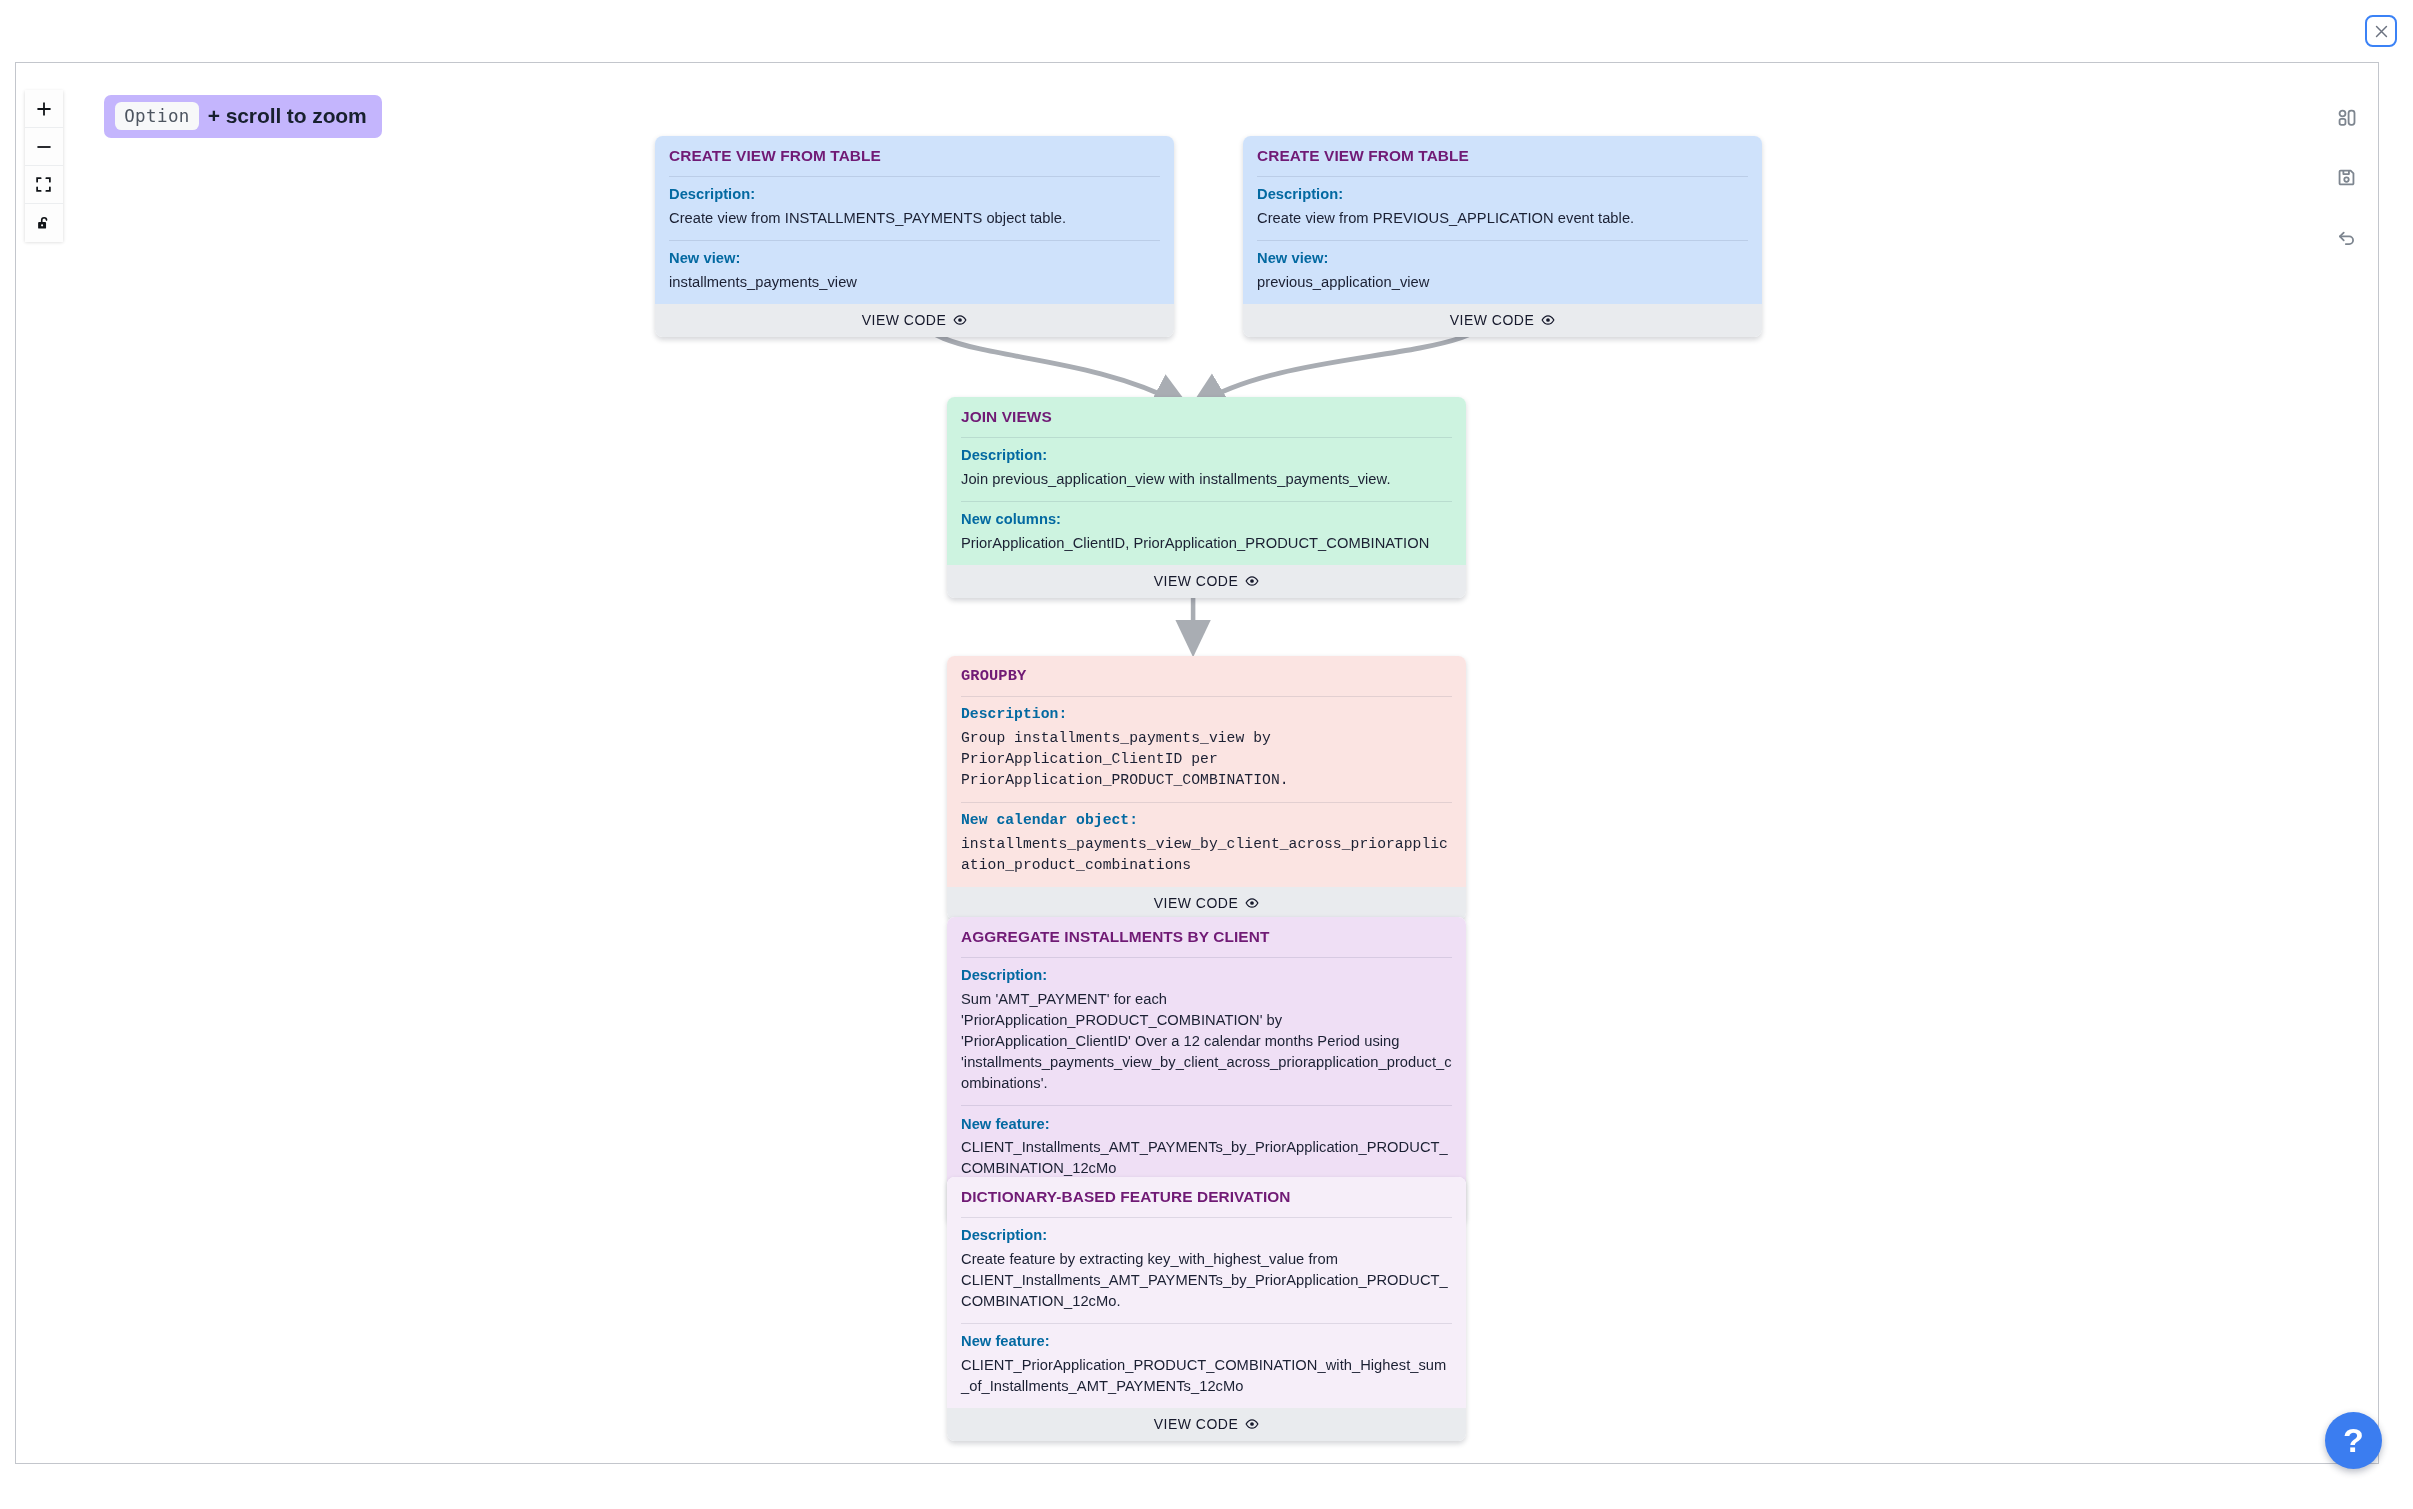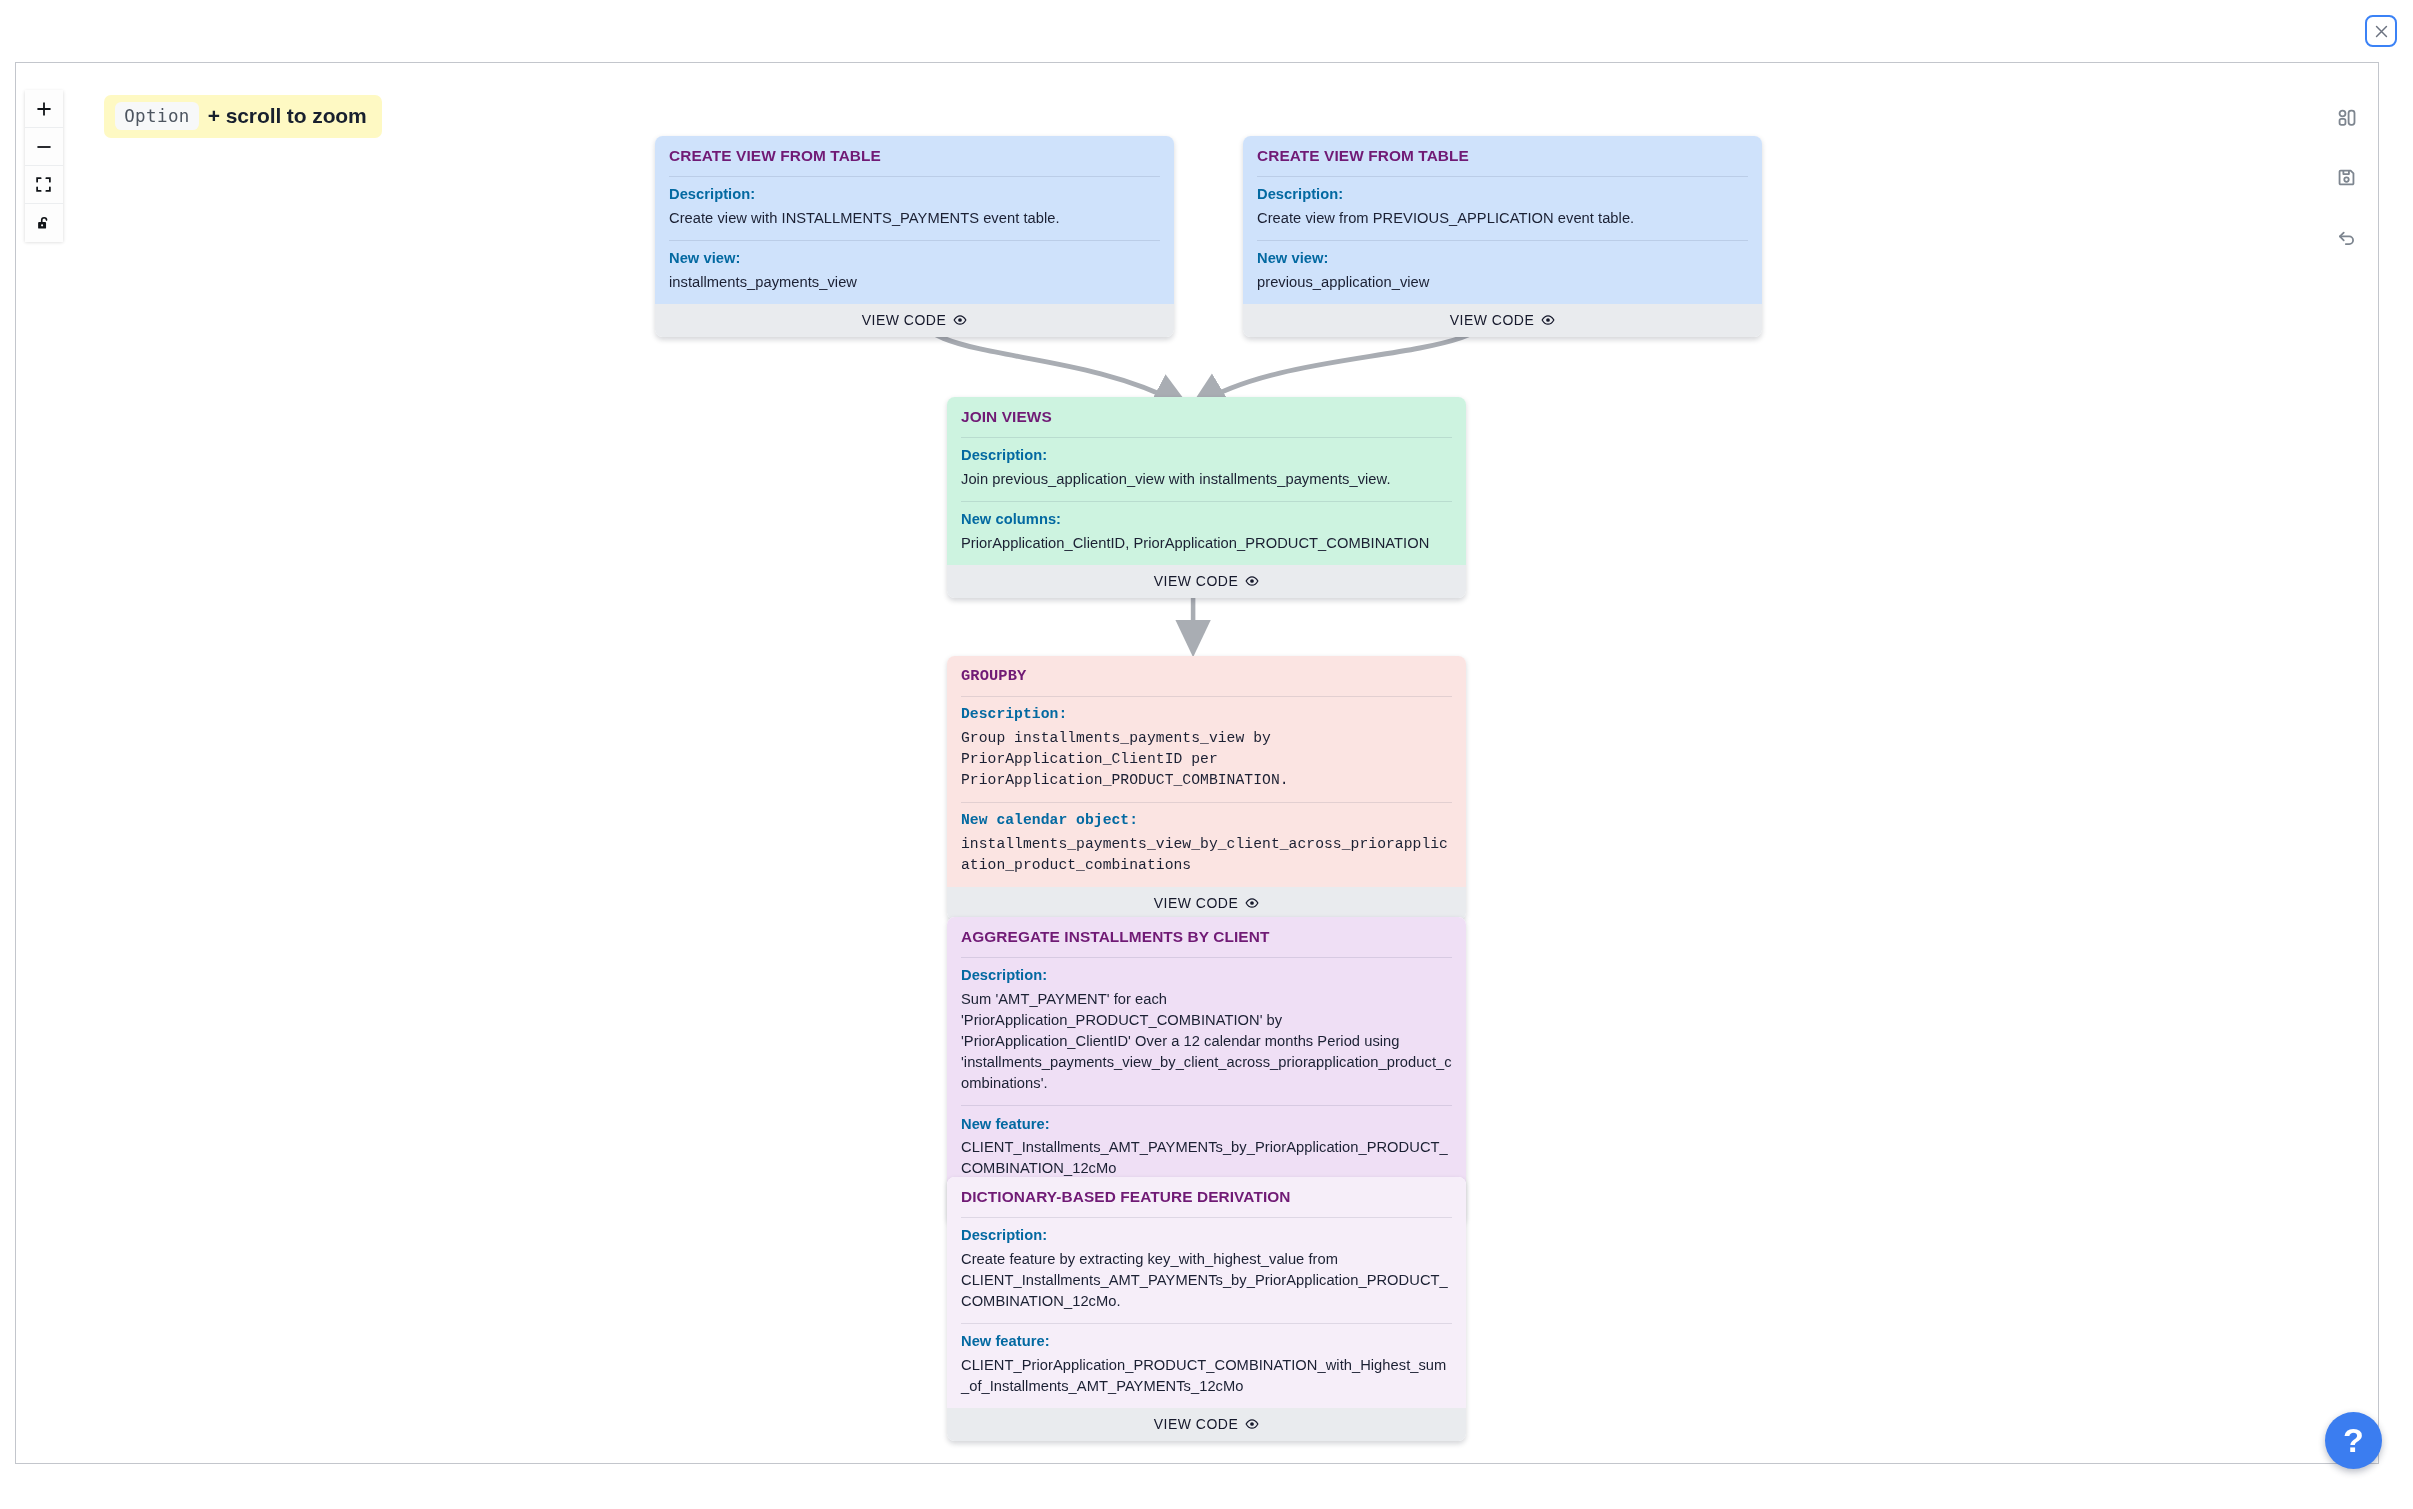--- a/index.html
+++ b/index.html
@@ -50,21 +50,21 @@
     border-bottom: 0.7px solid #eceef0;
     background: #fdfdfd;
     cursor: pointer;
   }
   .ctrl-btn:last-child { border-bottom: none; }
   .ctrl-btn svg { display: block; }
 
   
   .zoom-hint {
     position: absolute; left: 104px; top: 95px;
-    background: #fef9c3;
+    background: #c4b5fd;
     border-radius: 7px;
     padding: 7px 15.4px 8.4px 11.2px;
     display: flex; align-items: center; gap: 9px;
     z-index: 40;
     text-align: center;
   }
   .kbd {
     background: #f7f8f9;
     border-radius: 6.3px;
     padding: 3.5px 9px 4.2px 9px;
@@ -249,21 +249,21 @@
       </svg>
     </div>
   </div>
 
   <div class="node n-blue" style="left:655px; top:136px; width:519px;">
     <div class="node-body">
       <div class="node-title">CREATE VIEW FROM TABLE</div>
       <div class="node-sep"></div>
       <div class="node-sect">
         <div class="sect-label">Description:</div>
-        <div class="sect-value">Create view with INSTALLMENTS_PAYMENTS event table.</div>
+        <div class="sect-value">Create view from INSTALLMENTS_PAYMENTS object table.</div>
       </div>
       <div class="node-sep"></div>
       <div class="node-sect">
         <div class="sect-label">New view:</div>
         <div class="sect-value">installments_payments_view</div>
       </div>
     </div>
     <div class="node-footer">
       <span>VIEW CODE</span>
       <span class="eye-ico">

